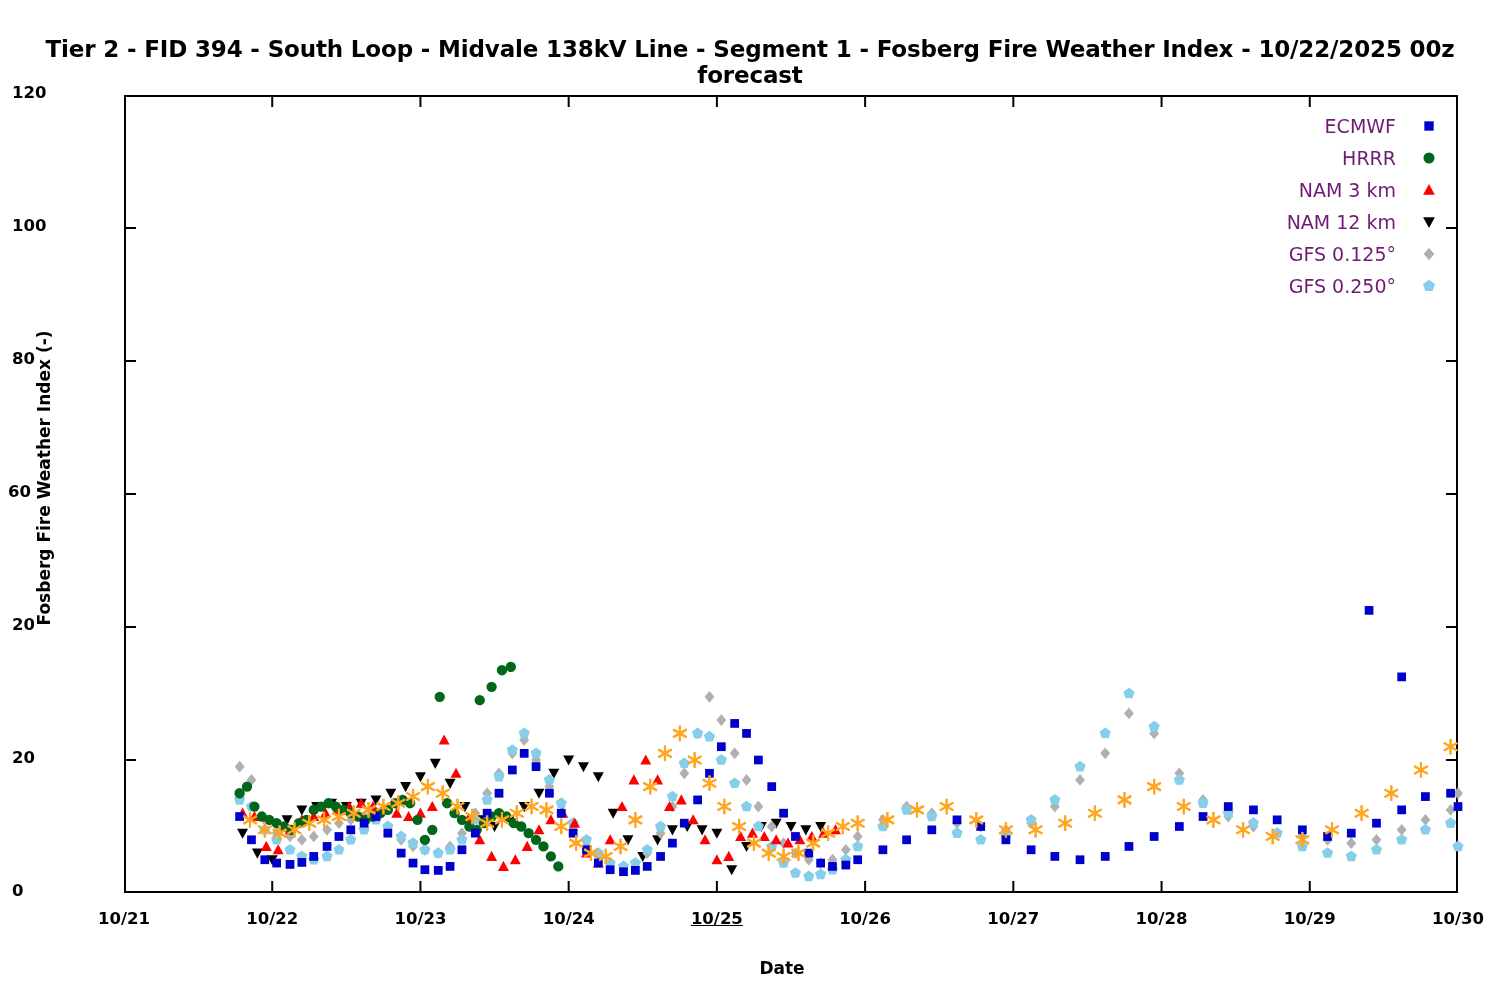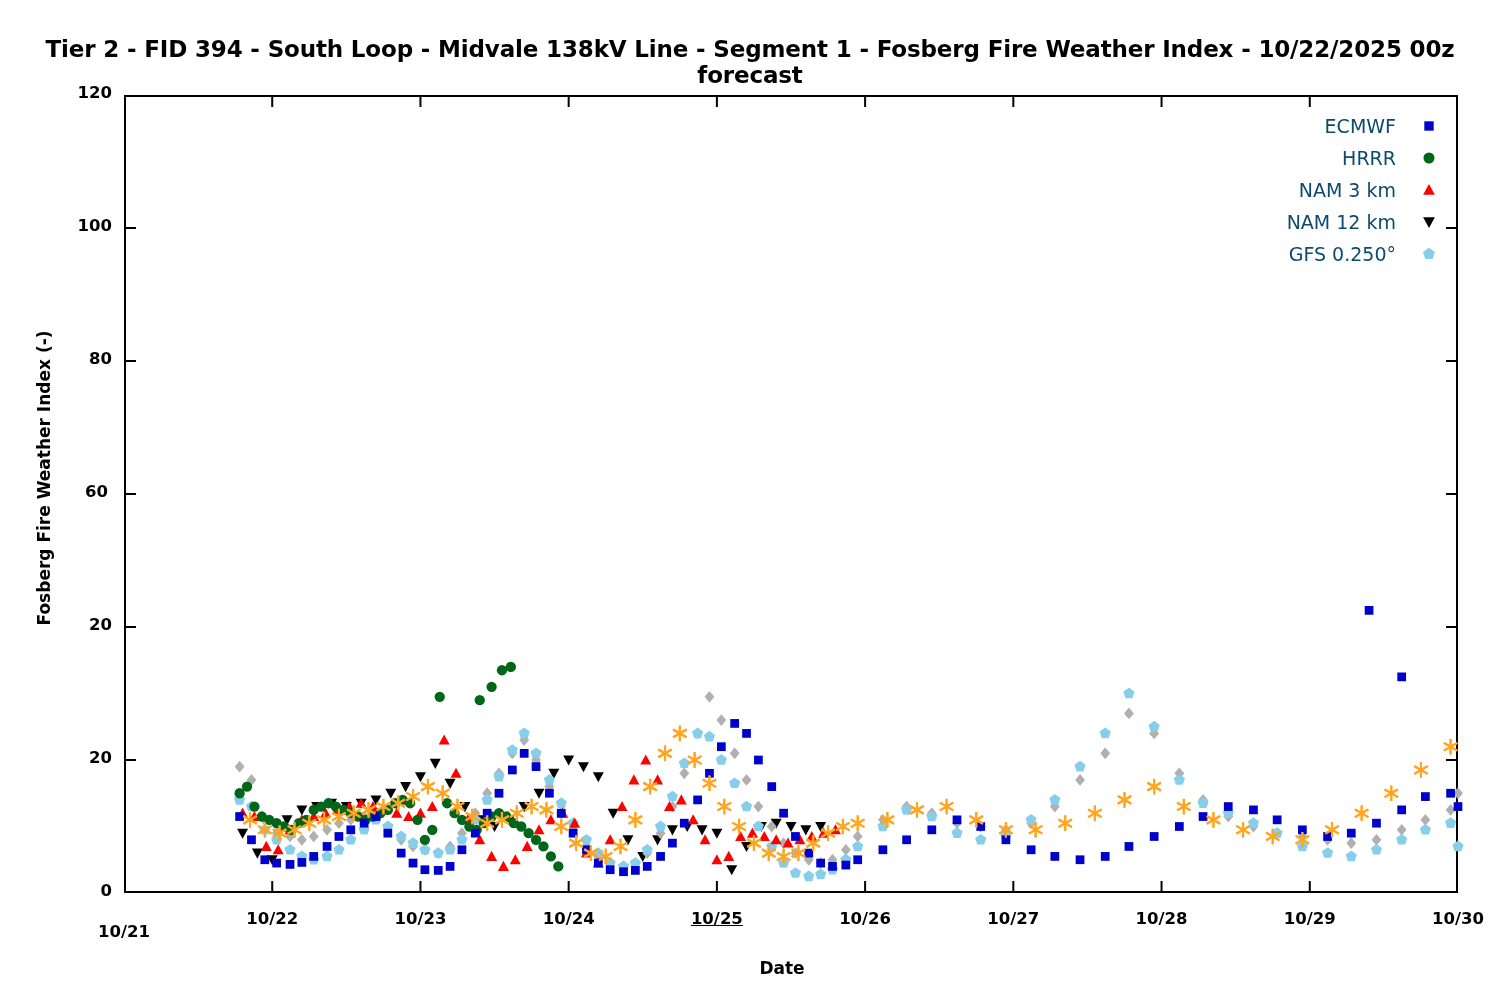--- a/index.html
+++ b/index.html
@@ -23,35 +23,35 @@
   #ylabel{
     position:absolute;left:-186px;top:468px;width:460px;text-align:center;
     transform:rotate(-90deg);transform-origin:center center;
     font-size:17px;font-weight:bold;color:#000;
   }
   #xlabel{
     position:absolute;left:0;top:958px;width:1500px;text-align:center;
     font-size:17px;font-weight:bold;color:#000;margin-left:32px;
   }
   .ytick{
-    position:absolute;width:100px;text-align:right;
+    position:absolute;width:100px;text-align:left;
     font-size:16.5px;font-weight:bold;color:#000;
   }
   .xtick{
     position:absolute;width:120px;text-align:center;
     font-size:16.5px;font-weight:bold;color:#000;
   }
 
   #legend{position:absolute;left:1180px;top:110px;width:260px;}
   .legend-row{
     display:flex;align-items:center;justify-content:flex-end;
     height:32px;
   }
   .legend-label{
-    font-size:19px;color:#0c4a6e;text-align:right;padding-right:22px;
+    font-size:19px;color:#701a75;text-align:right;padding-right:22px;
     white-space:nowrap;
   }
   .legend-marker{width:22px;height:22px;position:relative;flex:0 0 22px;}
   .legend-marker svg{position:absolute;left:0;top:0;}
 </style>
 </head>
 <body>
 
 <div id="stage">
 
@@ -977,21 +977,21 @@
   <div id="ytick-layer">
       <div class="ytick" style="left: 12px; top: 881px;">0</div>
       <div class="ytick" style="left: 12px; top: 748px;">20</div>
       <div class="ytick" style="left: 12px; top: 615px;">20</div>
       <div class="ytick" style="left: 8px; top: 482px;">60</div>
       <div class="ytick" style="left: 12px; top: 349px;">80</div>
       <div class="ytick" style="left: 12px; top: 216px;">100</div>
       <div class="ytick" style="left: 12px; top: 83px;">120</div>
     </div>
   <div id="xtick-layer">
-      <div class="xtick" style="left: 64px; top: 909px; margin-top: 13px;">10/21</div>
+      <div class="xtick" style="left: 64px; top: 909px;">10/21</div>
       <div class="xtick" style="left: 212.222px; top: 909px;">10/22</div>
       <div class="xtick" style="left: 360.444px; top: 909px;">10/23</div>
       <div class="xtick" style="left: 508.667px; top: 909px;">10/24</div>
       <div class="xtick" style="left: 656.889px; top: 909px; text-decoration: underline;">10/25</div>
       <div class="xtick" style="left: 805.111px; top: 909px; text-align: center;">10/26</div>
       <div class="xtick" style="left: 953.333px; top: 909px;">10/27</div>
       <div class="xtick" style="left: 1101.56px; top: 909px;">10/28</div>
       <div class="xtick" style="left: 1249.78px; top: 909px;">10/29</div>
       <div class="xtick" style="left: 1398px; top: 909px;">10/30</div>
     </div>
@@ -1023,20 +1023,28 @@
       </div>
       <div class="legend-row">
         <span class="legend-label">NAM 12 km</span>
         <span class="legend-marker">
           <svg width="22" height="22">
             <polygon points="11,17 5.12,6.199999999999999 16.88,6.199999999999999" fill="#000000"></polygon>
           </svg>
         </span>
       </div>
       <div class="legend-row">
+        <span class="legend-label">GFS 0.125°</span>
+        <span class="legend-marker">
+          <svg width="22" height="22">
+            <polygon points="11,4.699999999999999 16.28,11 11,17.3 5.72,11" fill="#B0B0B0"></polygon>
+          </svg>
+        </span>
+      </div>
+      <div class="legend-row">
         <span class="legend-label">GFS 0.250°</span>
         <span class="legend-marker">
           <svg width="22" height="22">
             <polygon points="11.00,4.70 16.99,9.05 14.70,16.10 7.30,16.10 5.01,9.05" fill="#87CEEB"></polygon>
           </svg>
         </span>
       </div>
     </div>
 
 </div>

